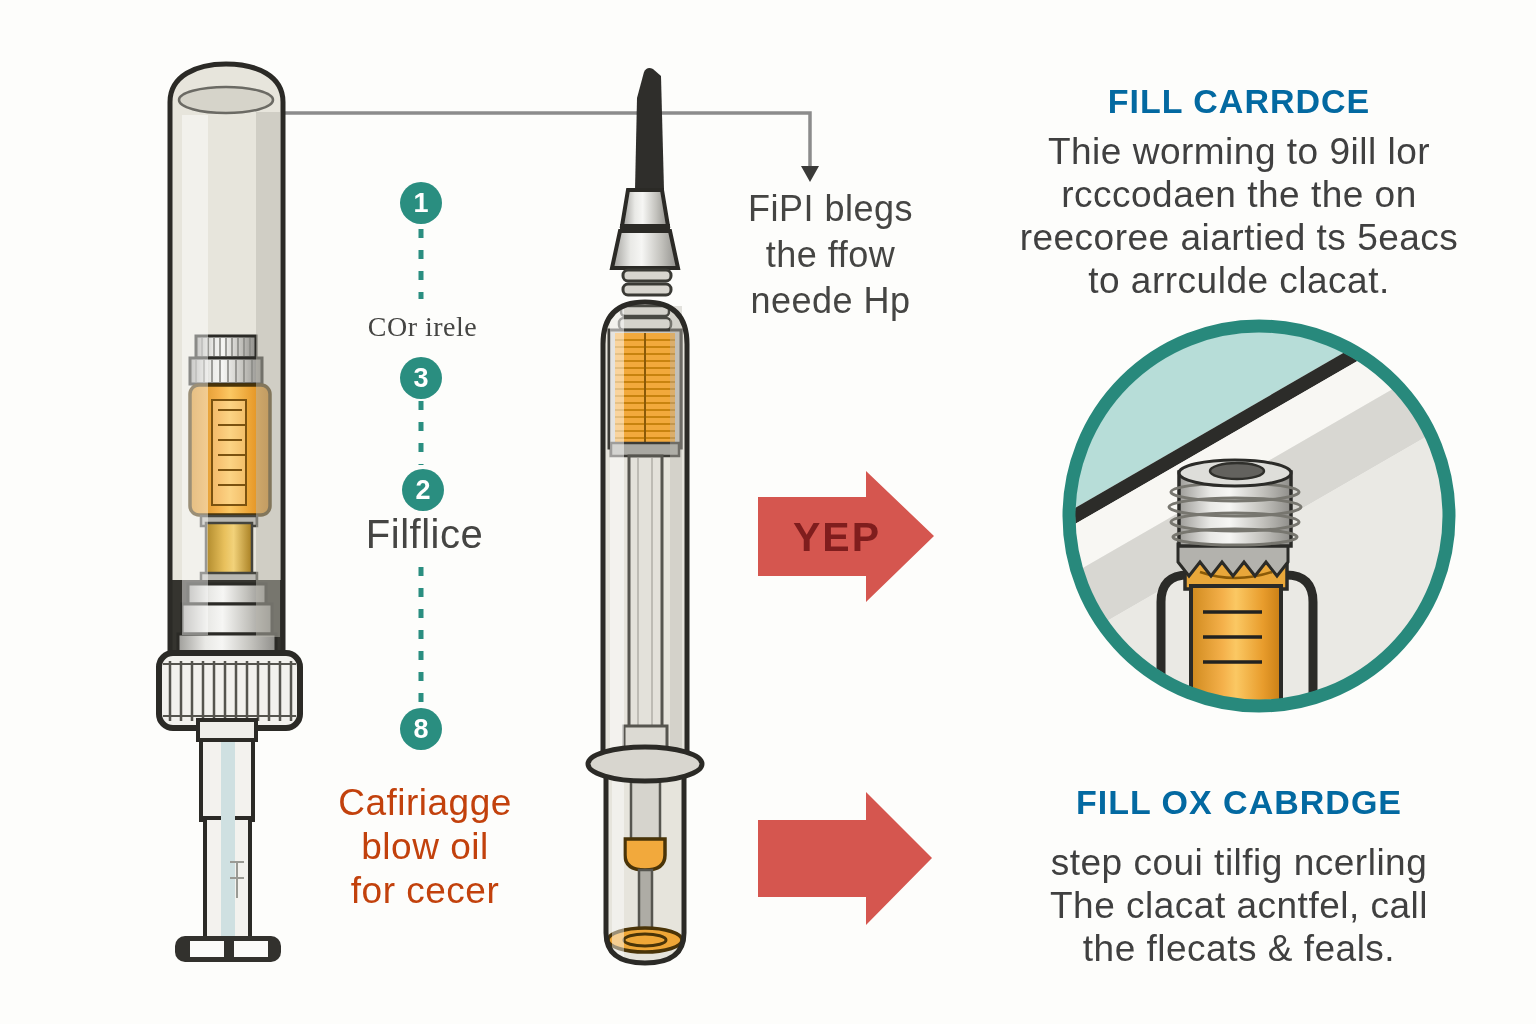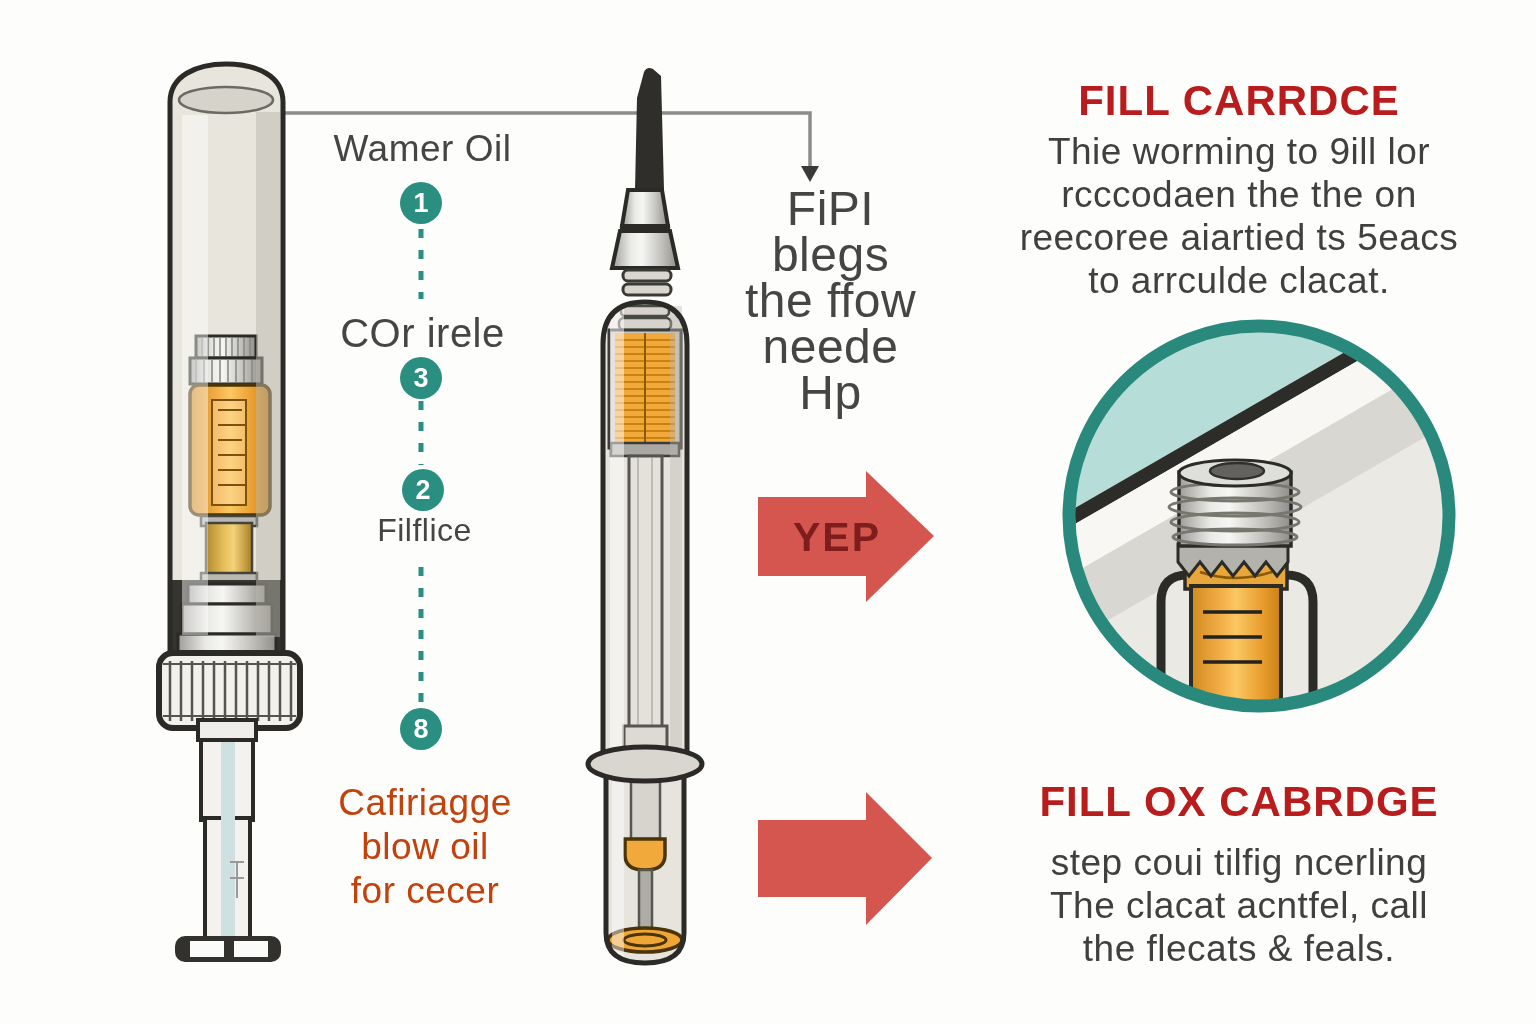--- a/index.html
+++ b/index.html
@@ -4,24 +4,24 @@
 <style>
   * { margin:0; padding:0; box-sizing:border-box; }
   html,body { width:1536px; height:1024px; }
   body { background:#ffffff; font-family:"Liberation Sans", sans-serif; }
   .stage { position:relative; width:1536px; height:1024px; background:#fdfdfb; overflow:hidden; }
   .art { position:absolute; left:0; top:0; width:1536px; height:1024px; }
   .txt { position:absolute; color:#454543; text-align:center; letter-spacing:0.5px; }
   .badge { position:absolute; width:42px; height:42px; border-radius:50%; background:#2a8e80;
            color:#ffffff; font-weight:bold; font-size:27px; display:flex; align-items:center;
            justify-content:center; }
-  .heading { font-weight:bold; color:#b91c1c; font-size:42px; letter-spacing:1px; line-height:38px; }
+  .heading { font-weight:bold; color:#0369a1; font-size:34px; letter-spacing:1px; line-height:38px; }
   .para-line { font-size:37px; line-height:43px; color:#404040; }
   .step-line { font-size:37px; line-height:44px; color:#c2410c; }
-  .label-line { font-size:48px; line-height:46px; color:#454543; }
+  .label-line { font-size:36px; line-height:46px; color:#454543; }
   .arrow-label { position:absolute; width:142px; text-align:center; color:#7f1d1d;
                  font-weight:bold; font-size:41px; letter-spacing:2px; line-height:48px; }
 </style>
 </head>
 <body>
 
 <div class="stage">
 
   <svg class="art" viewBox="0 0 1536 1024">
     <defs>
@@ -163,31 +163,30 @@
         <ellipse cx="1235" cy="507" rx="66" ry="9" fill="none" stroke="#77766f" stroke-width="3"></ellipse>
         <ellipse cx="1235" cy="522" rx="64" ry="9" fill="none" stroke="#77766f" stroke-width="3"></ellipse>
         <ellipse cx="1235" cy="537" rx="62" ry="8" fill="none" stroke="#77766f" stroke-width="3"></ellipse>
         <ellipse cx="1235" cy="473" rx="56" ry="13" fill="#dededa" stroke="#2b2b28" stroke-width="3"></ellipse>
         <ellipse cx="1237" cy="471" rx="27" ry="8" fill="#63625e" stroke="#2f2f2b" stroke-width="2.5"></ellipse>
       </g>
       <circle cx="1259" cy="516" r="190" fill="none" stroke="#28897c" stroke-width="13"></circle>
     </g>
   </svg>
 
-  <div class="txt" style="left:300px; top:128px; width:245px; font-size:37px;">Wamer Oil</div>
 
   <div class="badge" style="left:400px; top:182px;">1</div>
 
-  <div class="txt" style="left:300px; top:311px; width:245px; font-size:40px;">COr irele</div>
+  <div class="txt" style="left:300px; top:311px; width:245px; font-size:28px;font-family:Liberation Serif, serif;">COr irele</div>
 
   <div class="badge" style="left:400px; top:357px;">3</div>
 
   <div class="badge" style="left:402px; top:469px;">2</div>
 
-  <div class="txt" style="left:302px; top:512px; width:245px; font-size:32px;">Filflice</div>
+  <div class="txt" style="left:302px; top:512px; width:245px; font-size:40px;">Filflice</div>
 
   <div class="badge" style="left:400px; top:708px;">8</div>
 
   <div class="txt" style="left:290px; top:781px; width:270px;">
     <div class="step-line">Cafiriagge</div>
     <div class="step-line">blow oil</div>
     <div class="step-line">for cecer</div>
   </div>
 
   <div class="txt" style="left:728px; top:186px; width:205px;">

